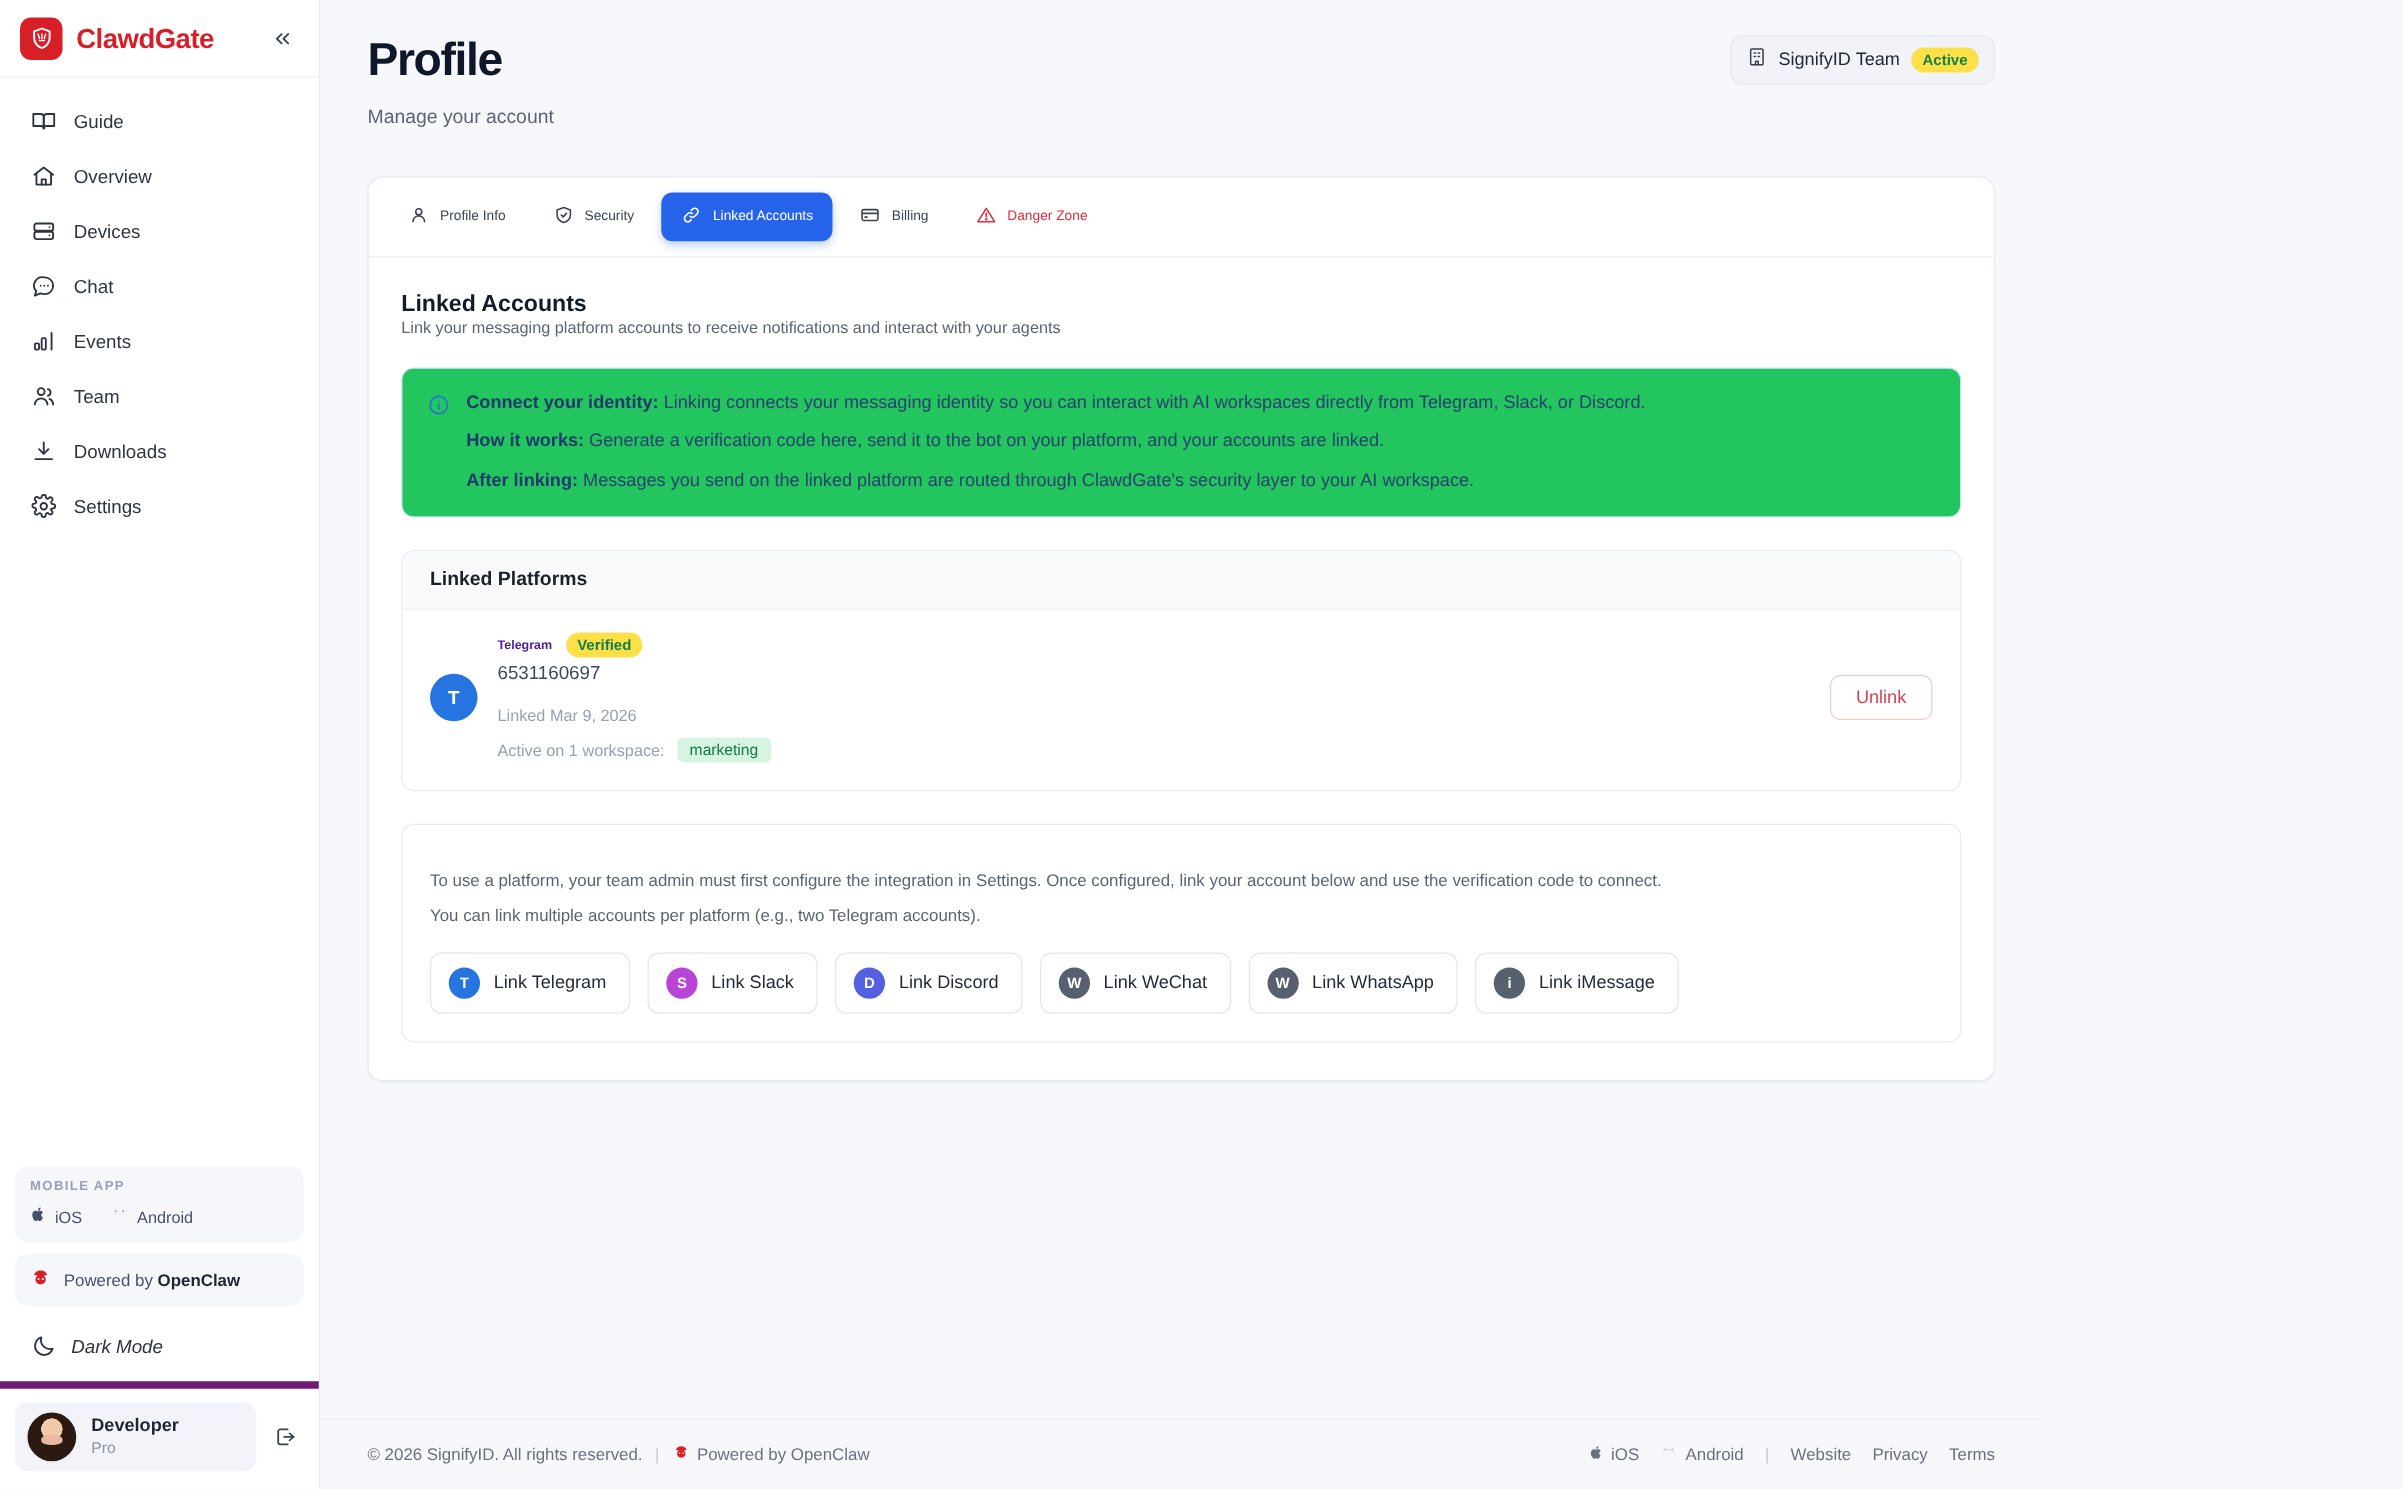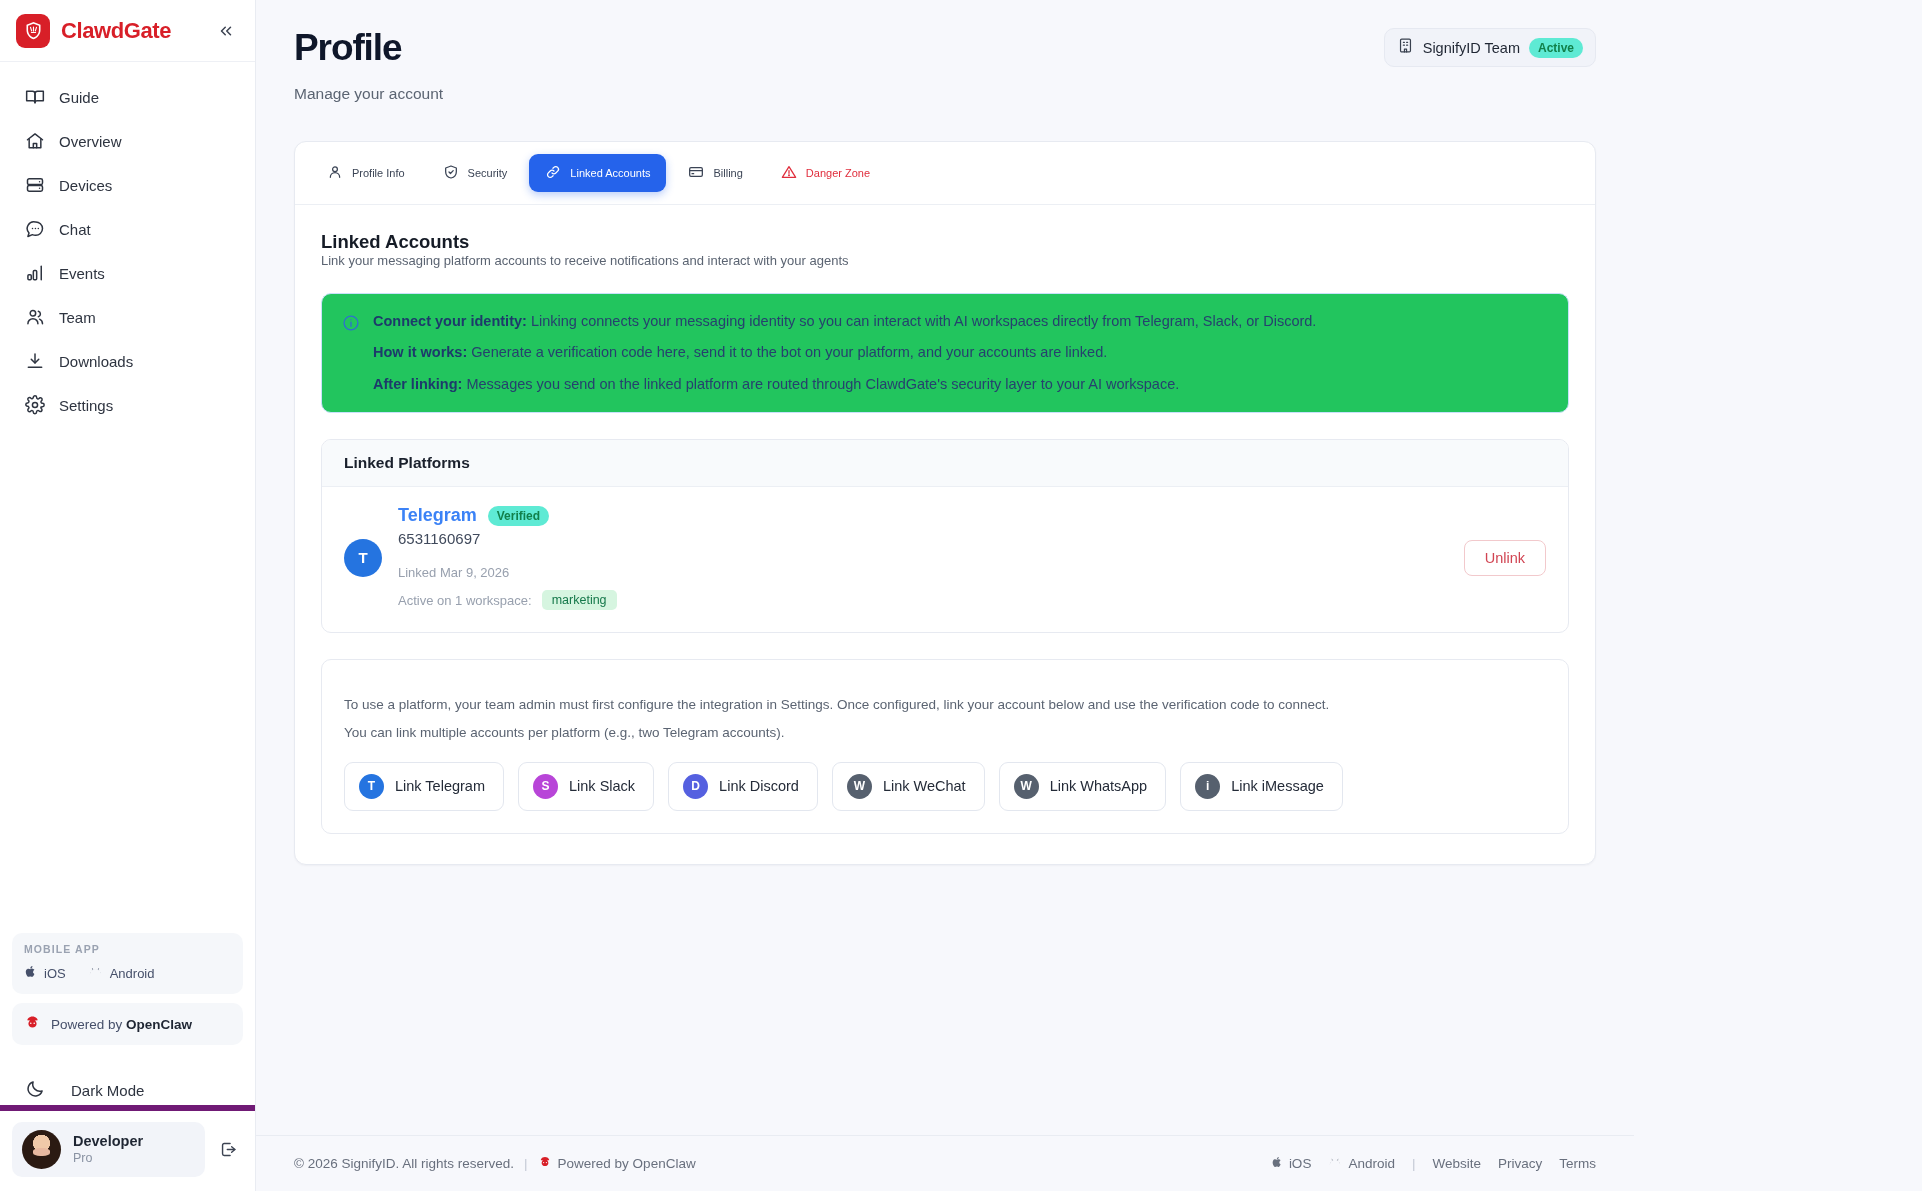--- a/index.html
+++ b/index.html
@@ -60,23 +60,23 @@
   .mobile-link { display: flex; align-items: center; gap: 7px; font-size: 13px; color: #46506a; cursor: pointer; }
 
   .powered-card {
     background: #f5f7fa; border-radius: 10px; padding: 11px 12px;
     display: flex; align-items: center; gap: 10px; margin-bottom: 10px;
     font-size: 13.5px; color: #46506a; cursor: pointer;
   }
   .powered-card b { color: #1f2633; font-weight: 700; }
 
   .dark-row {
-    display: flex; align-items: flex-end; gap: 26px;
+    display: flex; align-items: center; gap: 12px;
     height: 44px; padding: 0 12px; border-radius: 8px;
-    font-size: 15px; color: #2e3440; cursor: pointer; margin-bottom: 6px;
+    font-size: 15px; color: #2e3440; cursor: pointer; margin-bottom: 6px; font-style: italic;
   }
 
   .user-block {
     border-top: 6px solid #701a75; padding: 11px 12px 14px 12px;
     display: flex; align-items: center; gap: 8px;
   }
   .user-card {
     flex: 1; display: flex; align-items: center; gap: 12px;
     background: #f2f4f9; border-radius: 10px; padding: 8px 10px; cursor: pointer;
   }
@@ -101,21 +101,21 @@
   .page-title { font-size: 37px; font-weight: 800; color: #0f172a; letter-spacing: -1.1px; line-height: 1.1; }
   .page-sub { font-size: 15.5px; color: #5b6472; margin-top: 16px; }
 
   .team-badge {
     display: flex; align-items: center; gap: 9px;
     background: #f1f3f9; border: 1px solid #e6e9f1; border-radius: 10px;
     padding: 8px 12px; cursor: pointer;
   }
   .team-name { font-size: 14.5px; color: #1f2633; font-weight: 500; }
   .pill-green {
-    background: #5eead4; color: #11804a; font-size: 12px; font-weight: 600;
+    background: #fde047; color: #11804a; font-size: 12px; font-weight: 600;
     padding: 3px 9px; border-radius: 20px;
   }
 
   .panel {
     margin-top: 38px; background: #ffffff;
     border: 1px solid #e7eaf1; border-radius: 12px;
     box-shadow: 0 1px 2px rgba(16,24,40,.04);
   }
   .tabbar {
     display: flex; align-items: center; gap: 6px;
@@ -150,21 +150,21 @@
     padding: 14px 22px; font-size: 15.5px; font-weight: 700; color: #1a202c;
   }
   .plat-row { display: flex; align-items: center; padding: 18px 22px 22px 22px; }
   .plat-avatar {
     width: 38px; height: 38px; border-radius: 50%; flex: 0 0 38px;
     display: flex; align-items: center; justify-content: center;
     color: #fff; font-size: 15px; font-weight: 600; margin-right: 16px;
   }
   .plat-info { flex: 1 1 auto; }
   .plat-top { display: flex; align-items: center; gap: 11px; }
-  .plat-name { font-size: 18px; font-weight: 700; color: #3b82f6; }
+  .plat-name { font-size: 10px; font-weight: 700; color: #4c1d95; }
   .plat-id { font-size: 15px; color: #404a5c; margin-top: 4px; }
   .plat-date { font-size: 13px; color: #98a0ae; margin-top: 18px; }
   .plat-ws { display: flex; align-items: center; gap: 10px; margin-top: 10px; }
   .plat-ws-label { font-size: 13px; color: #98a0ae; }
   .ws-chip { background: #d6f5e0; color: #15784a; font-size: 12.5px; padding: 3px 10px; border-radius: 5px; }
   .unlink-btn {
     border: 1px solid #f2c9cc; color: #d14452; background: #fff;
     border-radius: 8px; padding: 9px 20px; font-size: 14.5px; cursor: pointer;
   }
 

